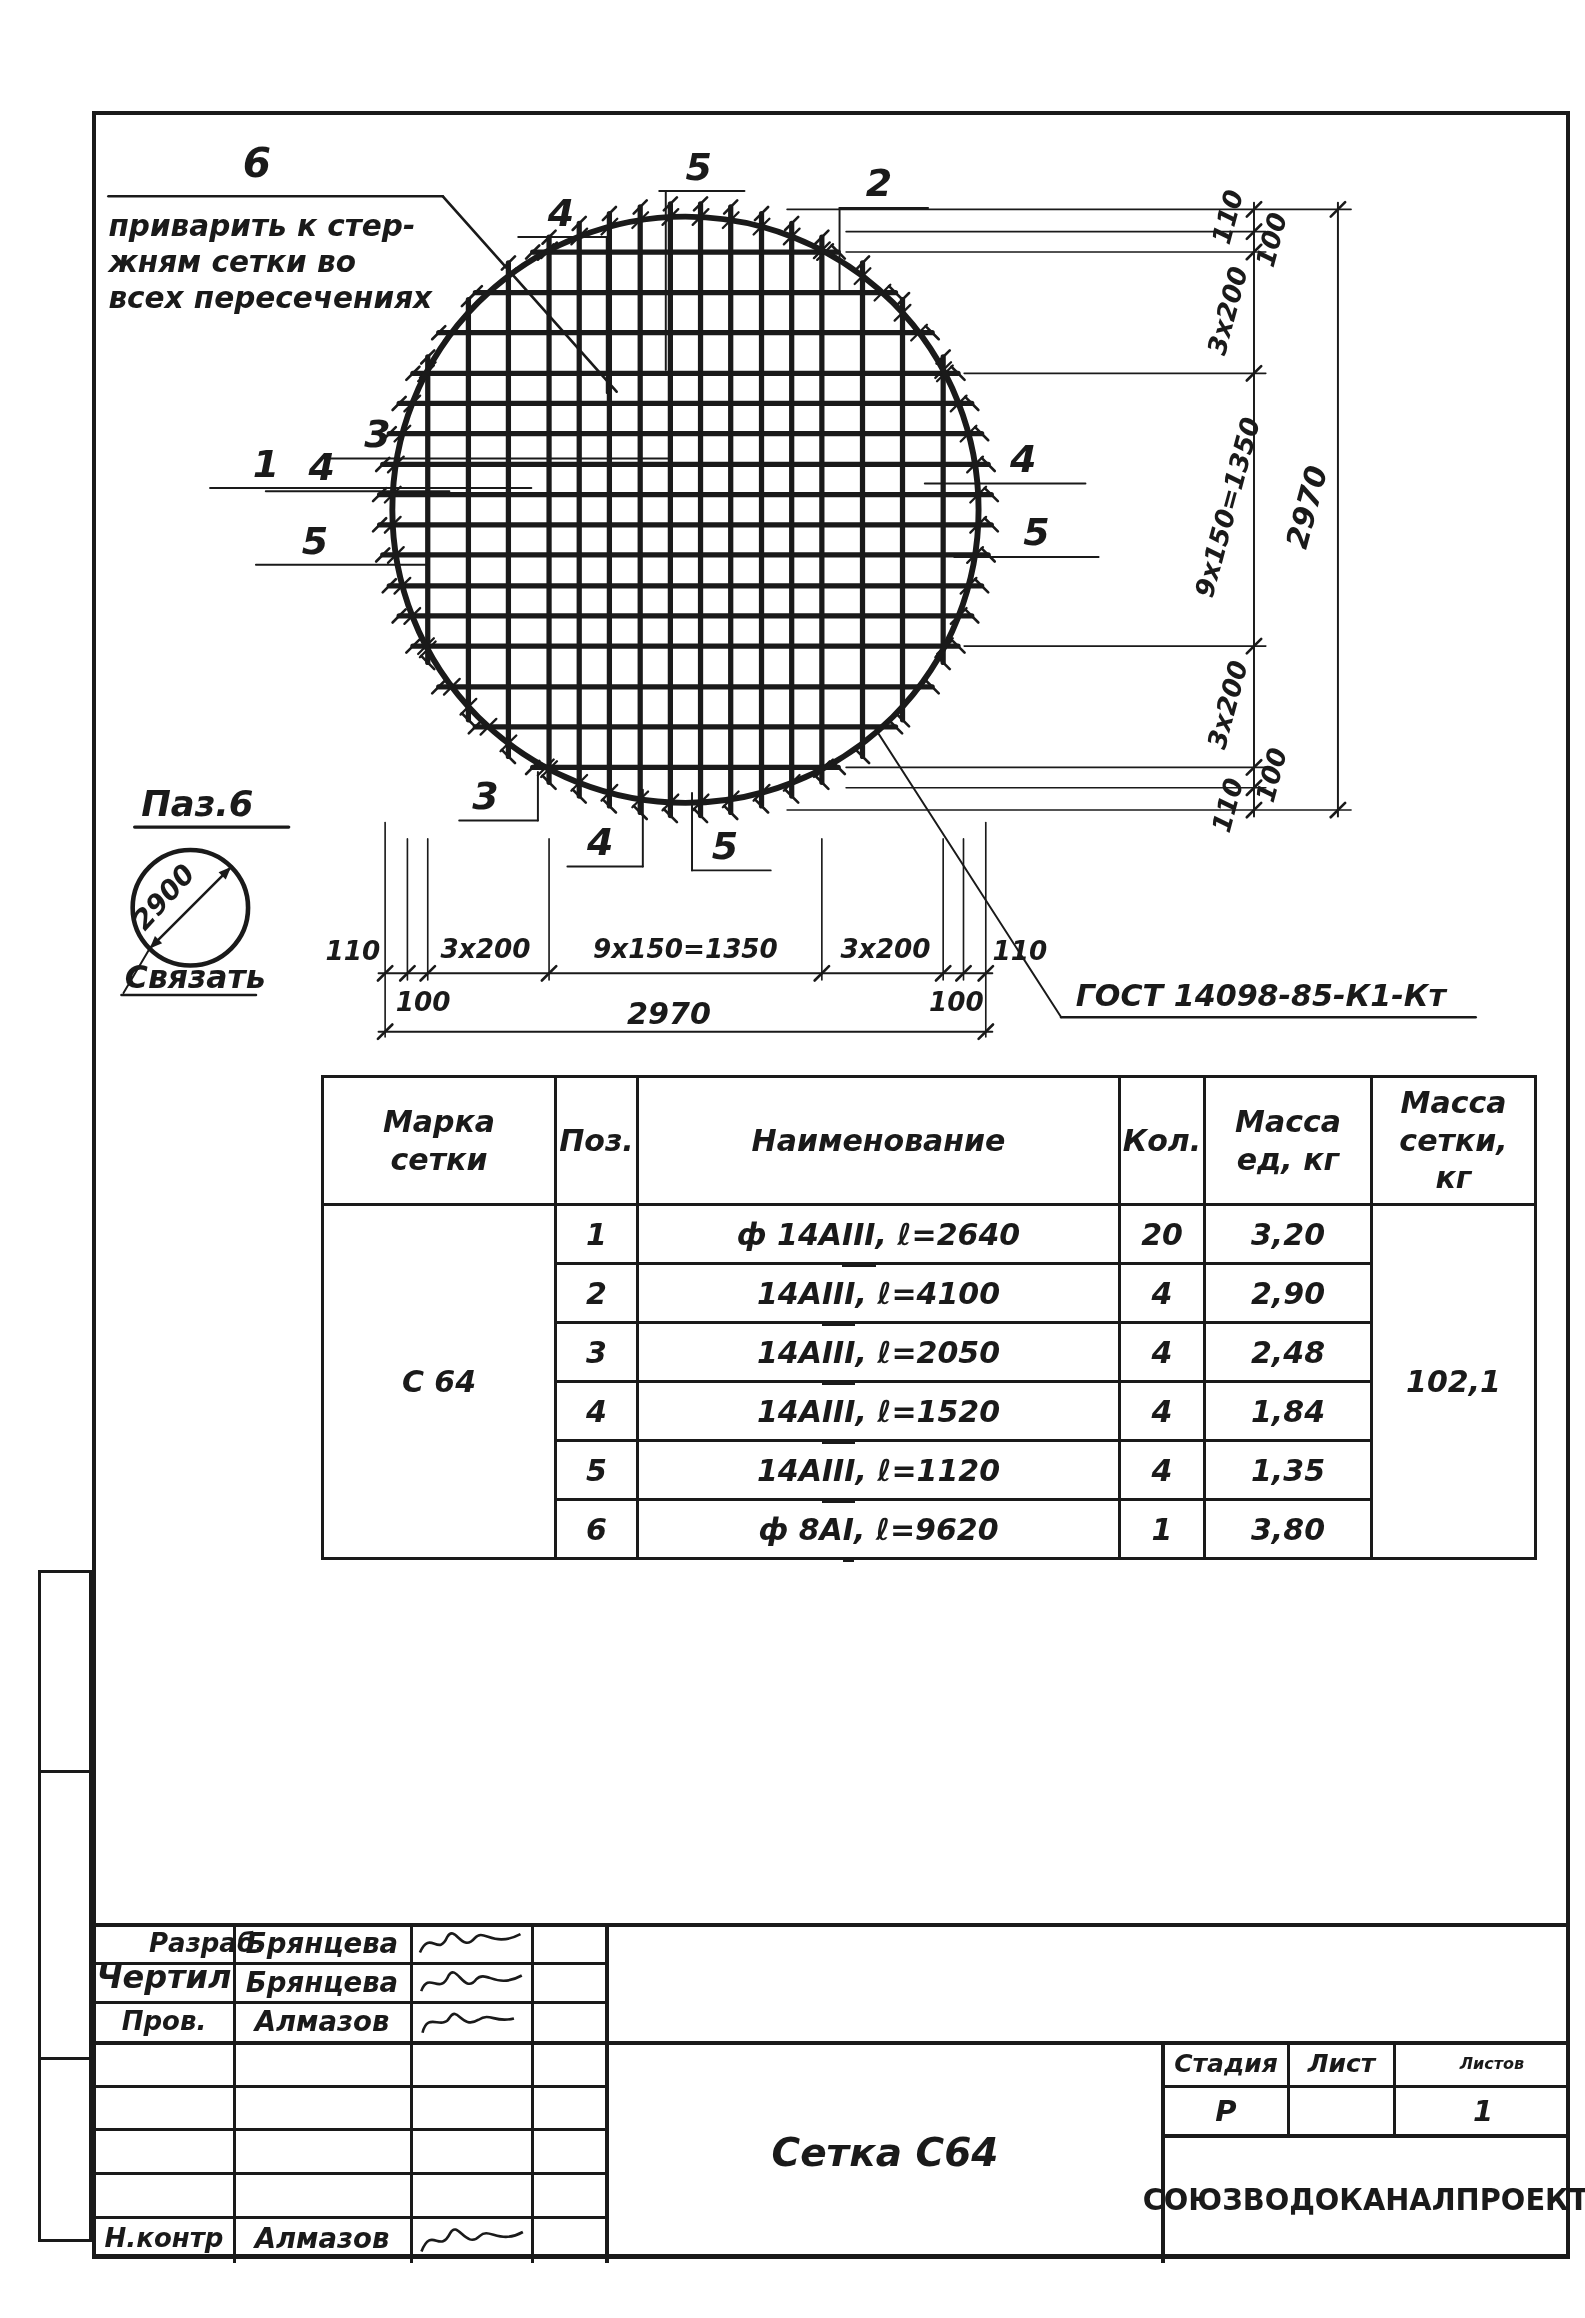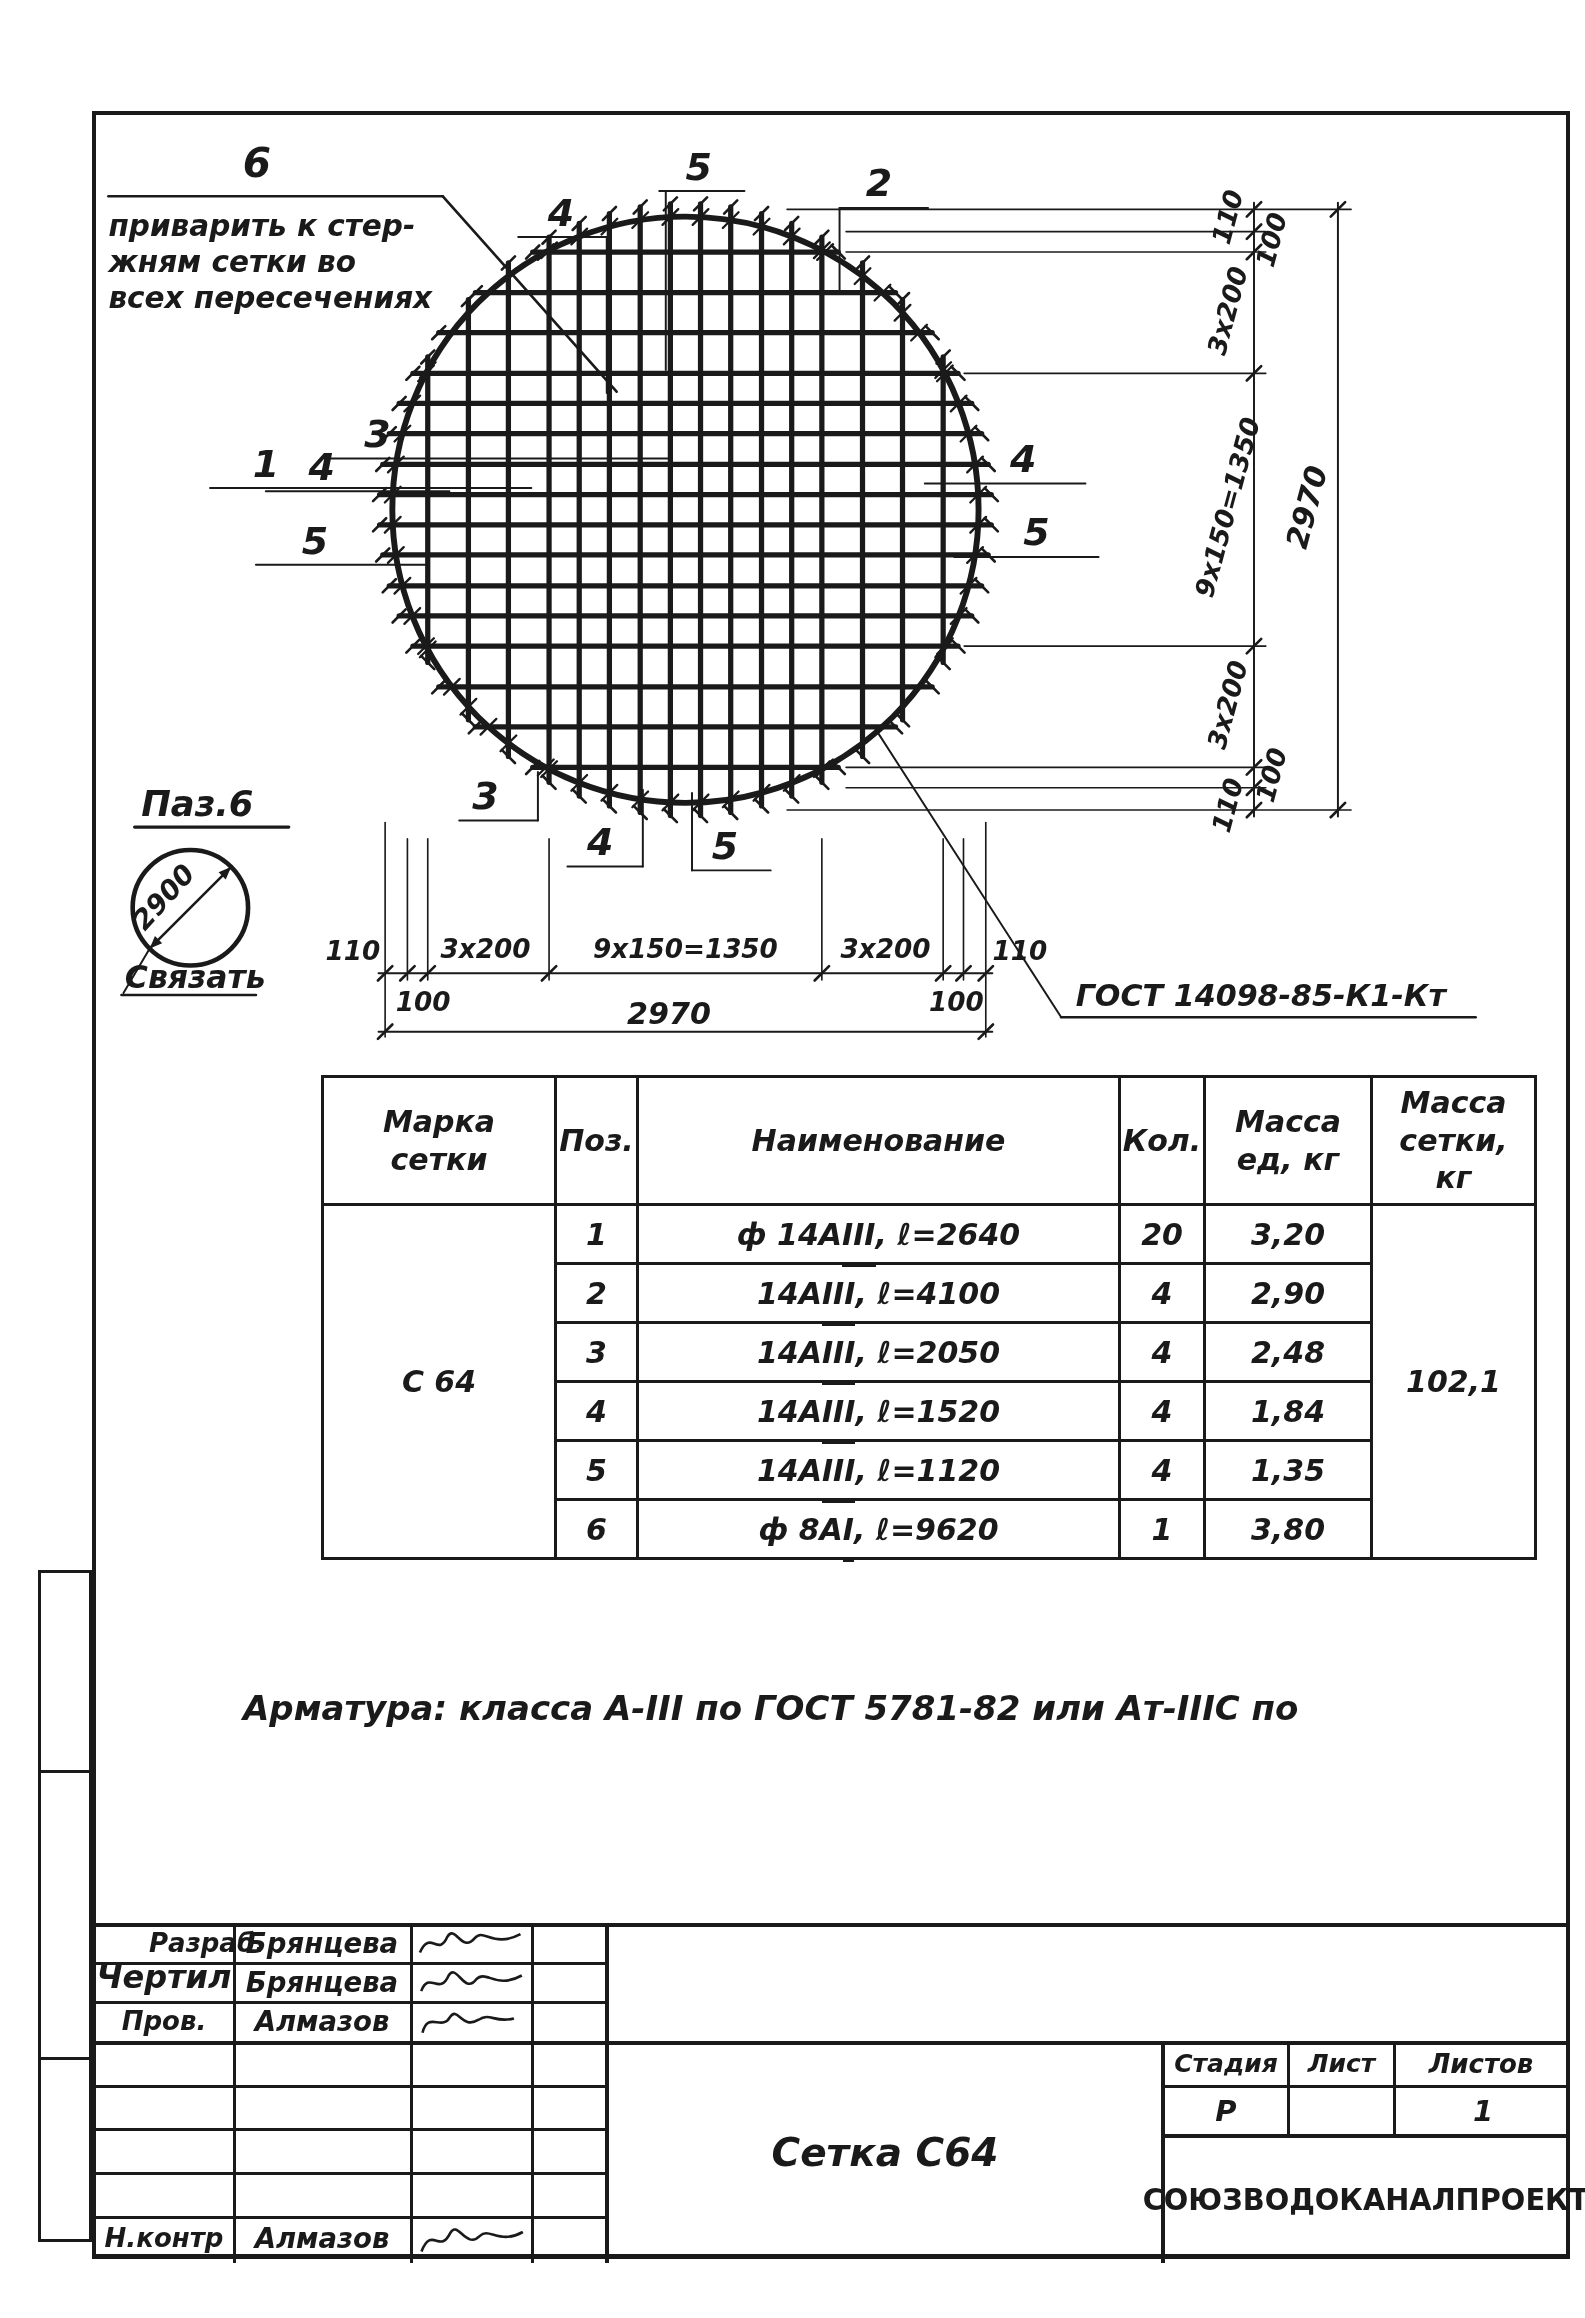--- a/index.html
+++ b/index.html
@@ -399,21 +399,20 @@
     </tr>
     <tr style="height:59px">
       <td>6</td>
       <td><span>ф</span> <span>8А</span><span class="grade">I</span><span>, ℓ=9620</span></td>
       <td>1</td>
       <td>3,80</td>
     </tr>
   </tbody>
     </table>
 
-  <div class="abs ital" style="left:243px;top:1688px;font-size:34px;">Арматура: класса А-III по ГОСТ 5781-82 или Ат-IIIС по</div>
 
   <div class="abs" style="left:92px;top:1923px;width:1478px;height:336px;border:4.6px solid #1a1a1a;box-sizing:border-box;">
   </div>
 
   <div class="vline" style="left:233px;top:1923px;width:3.3px;height:340px;"></div>
   <div class="vline" style="left:410px;top:1923px;width:3.3px;height:340px;"></div>
   <div class="vline" style="left:531px;top:1923px;width:3.3px;height:340px;"></div>
   <div class="vline" style="left:605px;top:1923px;width:3.9px;height:340px;"></div>
   <div class="vline" style="left:1161px;top:2041px;width:3.9px;height:222px;"></div>
   <div class="vline" style="left:1287px;top:2041px;width:3.3px;height:94px;"></div>
@@ -449,20 +448,20 @@
   </svg>
   <svg class="abs" style="left:416px;top:2219px;" width="111" height="39" viewBox="0 0 170 60">
     <path d="M8,50 C24,10 36,54 52,22 C64,0 76,48 98,26 C112,12 128,40 164,20" stroke-width="4"></path>
   </svg>
 
 
   <div class="tb-text cellcenter" style="left:609px;top:2041px;width:552px;height:222px;font-size:39px;">Сетка С64</div>
 
   <div class="tb-text cellcenter" style="left:1165px;top:2041px;width:122px;height:45px;font-size:25px;">Стадия</div>
   <div class="tb-text cellcenter" style="left:1290px;top:2041px;width:103px;height:45px;font-size:25px;">Лист</div>
-  <div class="tb-text cellcenter" style="left:1396px;top:2041px;width:170px;height:45px;font-size:26px;">Листов</div>
+  <div class="tb-text cellcenter" style="left:1396px;top:2041px;width:170px;height:45px;font-size:16px;padding-left:11px;">Листов</div>
   <div class="tb-text cellcenter" style="left:1165px;top:2088px;width:122px;height:46px;font-size:29px;">Р</div>
   <div class="tb-text cellcenter" style="left:1396px;top:2088px;width:174px;height:46px;font-size:29px;">1</div>
 
   <div class="tb-text cellcenter" style="left:1161px;top:2138px;width:409px;height:121px;font-size:31px;font-style:normal;font-weight:700;transform:scaleX(0.93);">СОЮЗВОДОКАНАЛПРОЕКТ</div>
 
 </div>
 
 
 </body></html>

